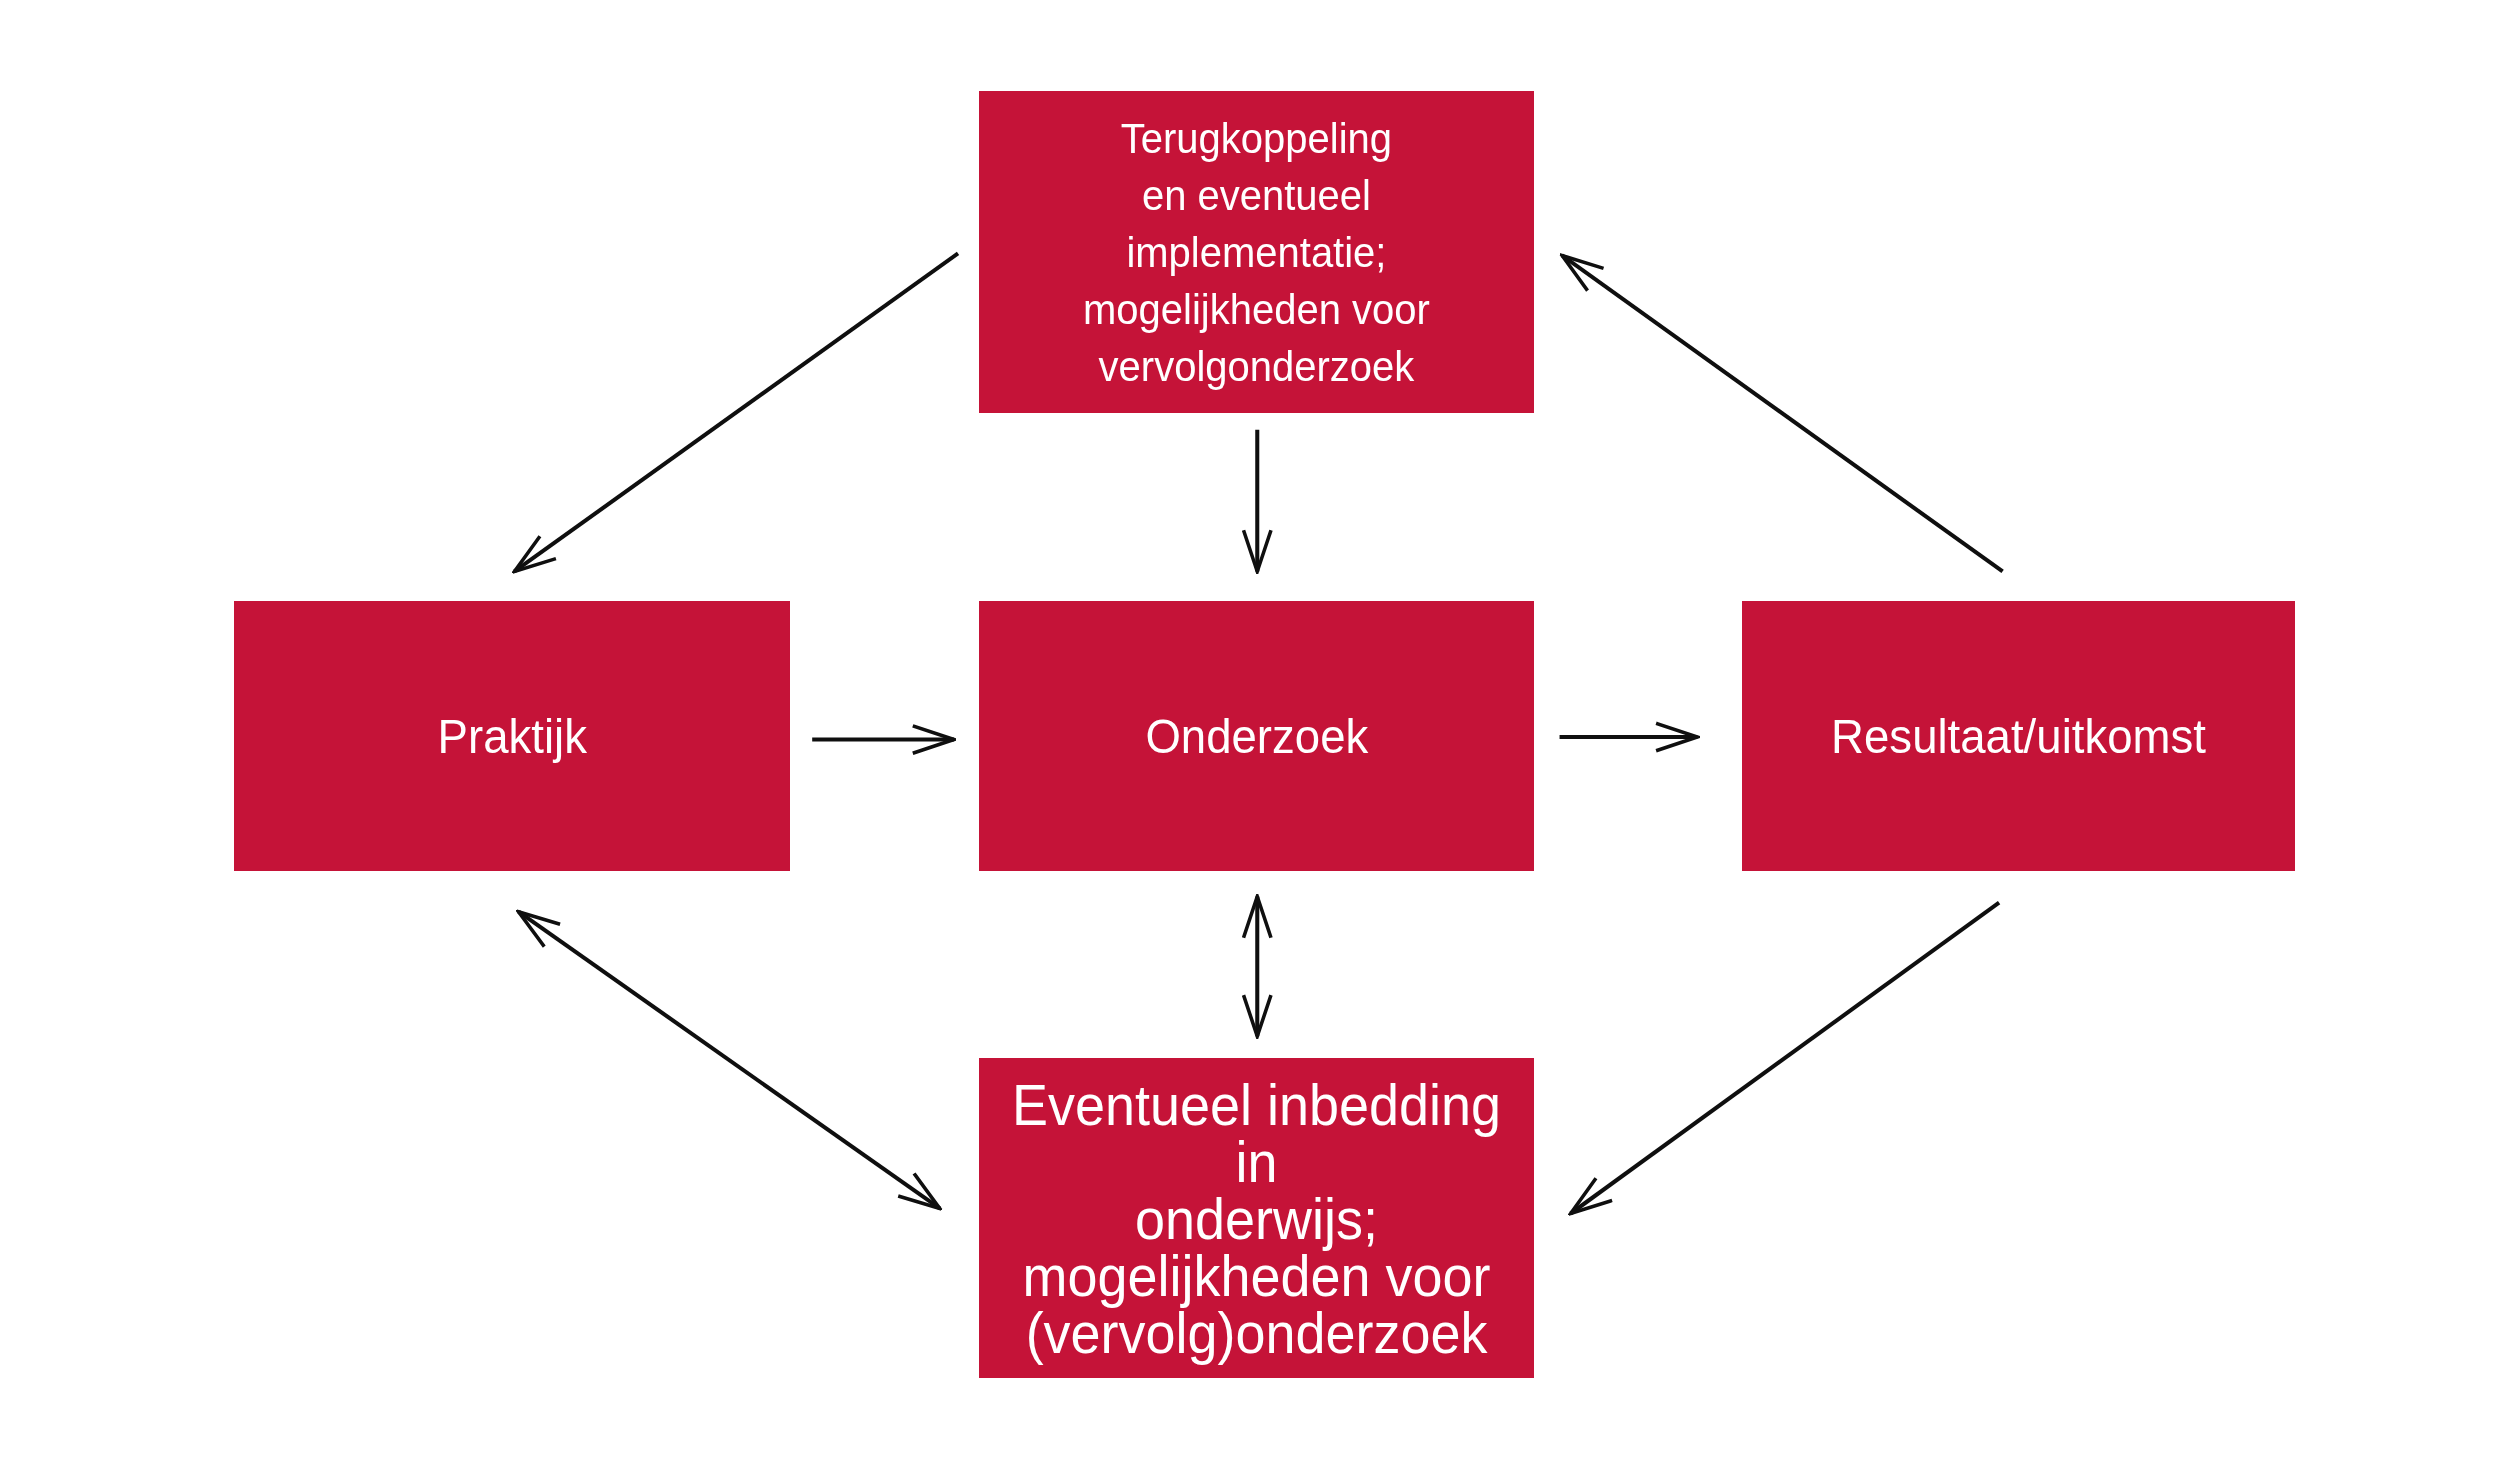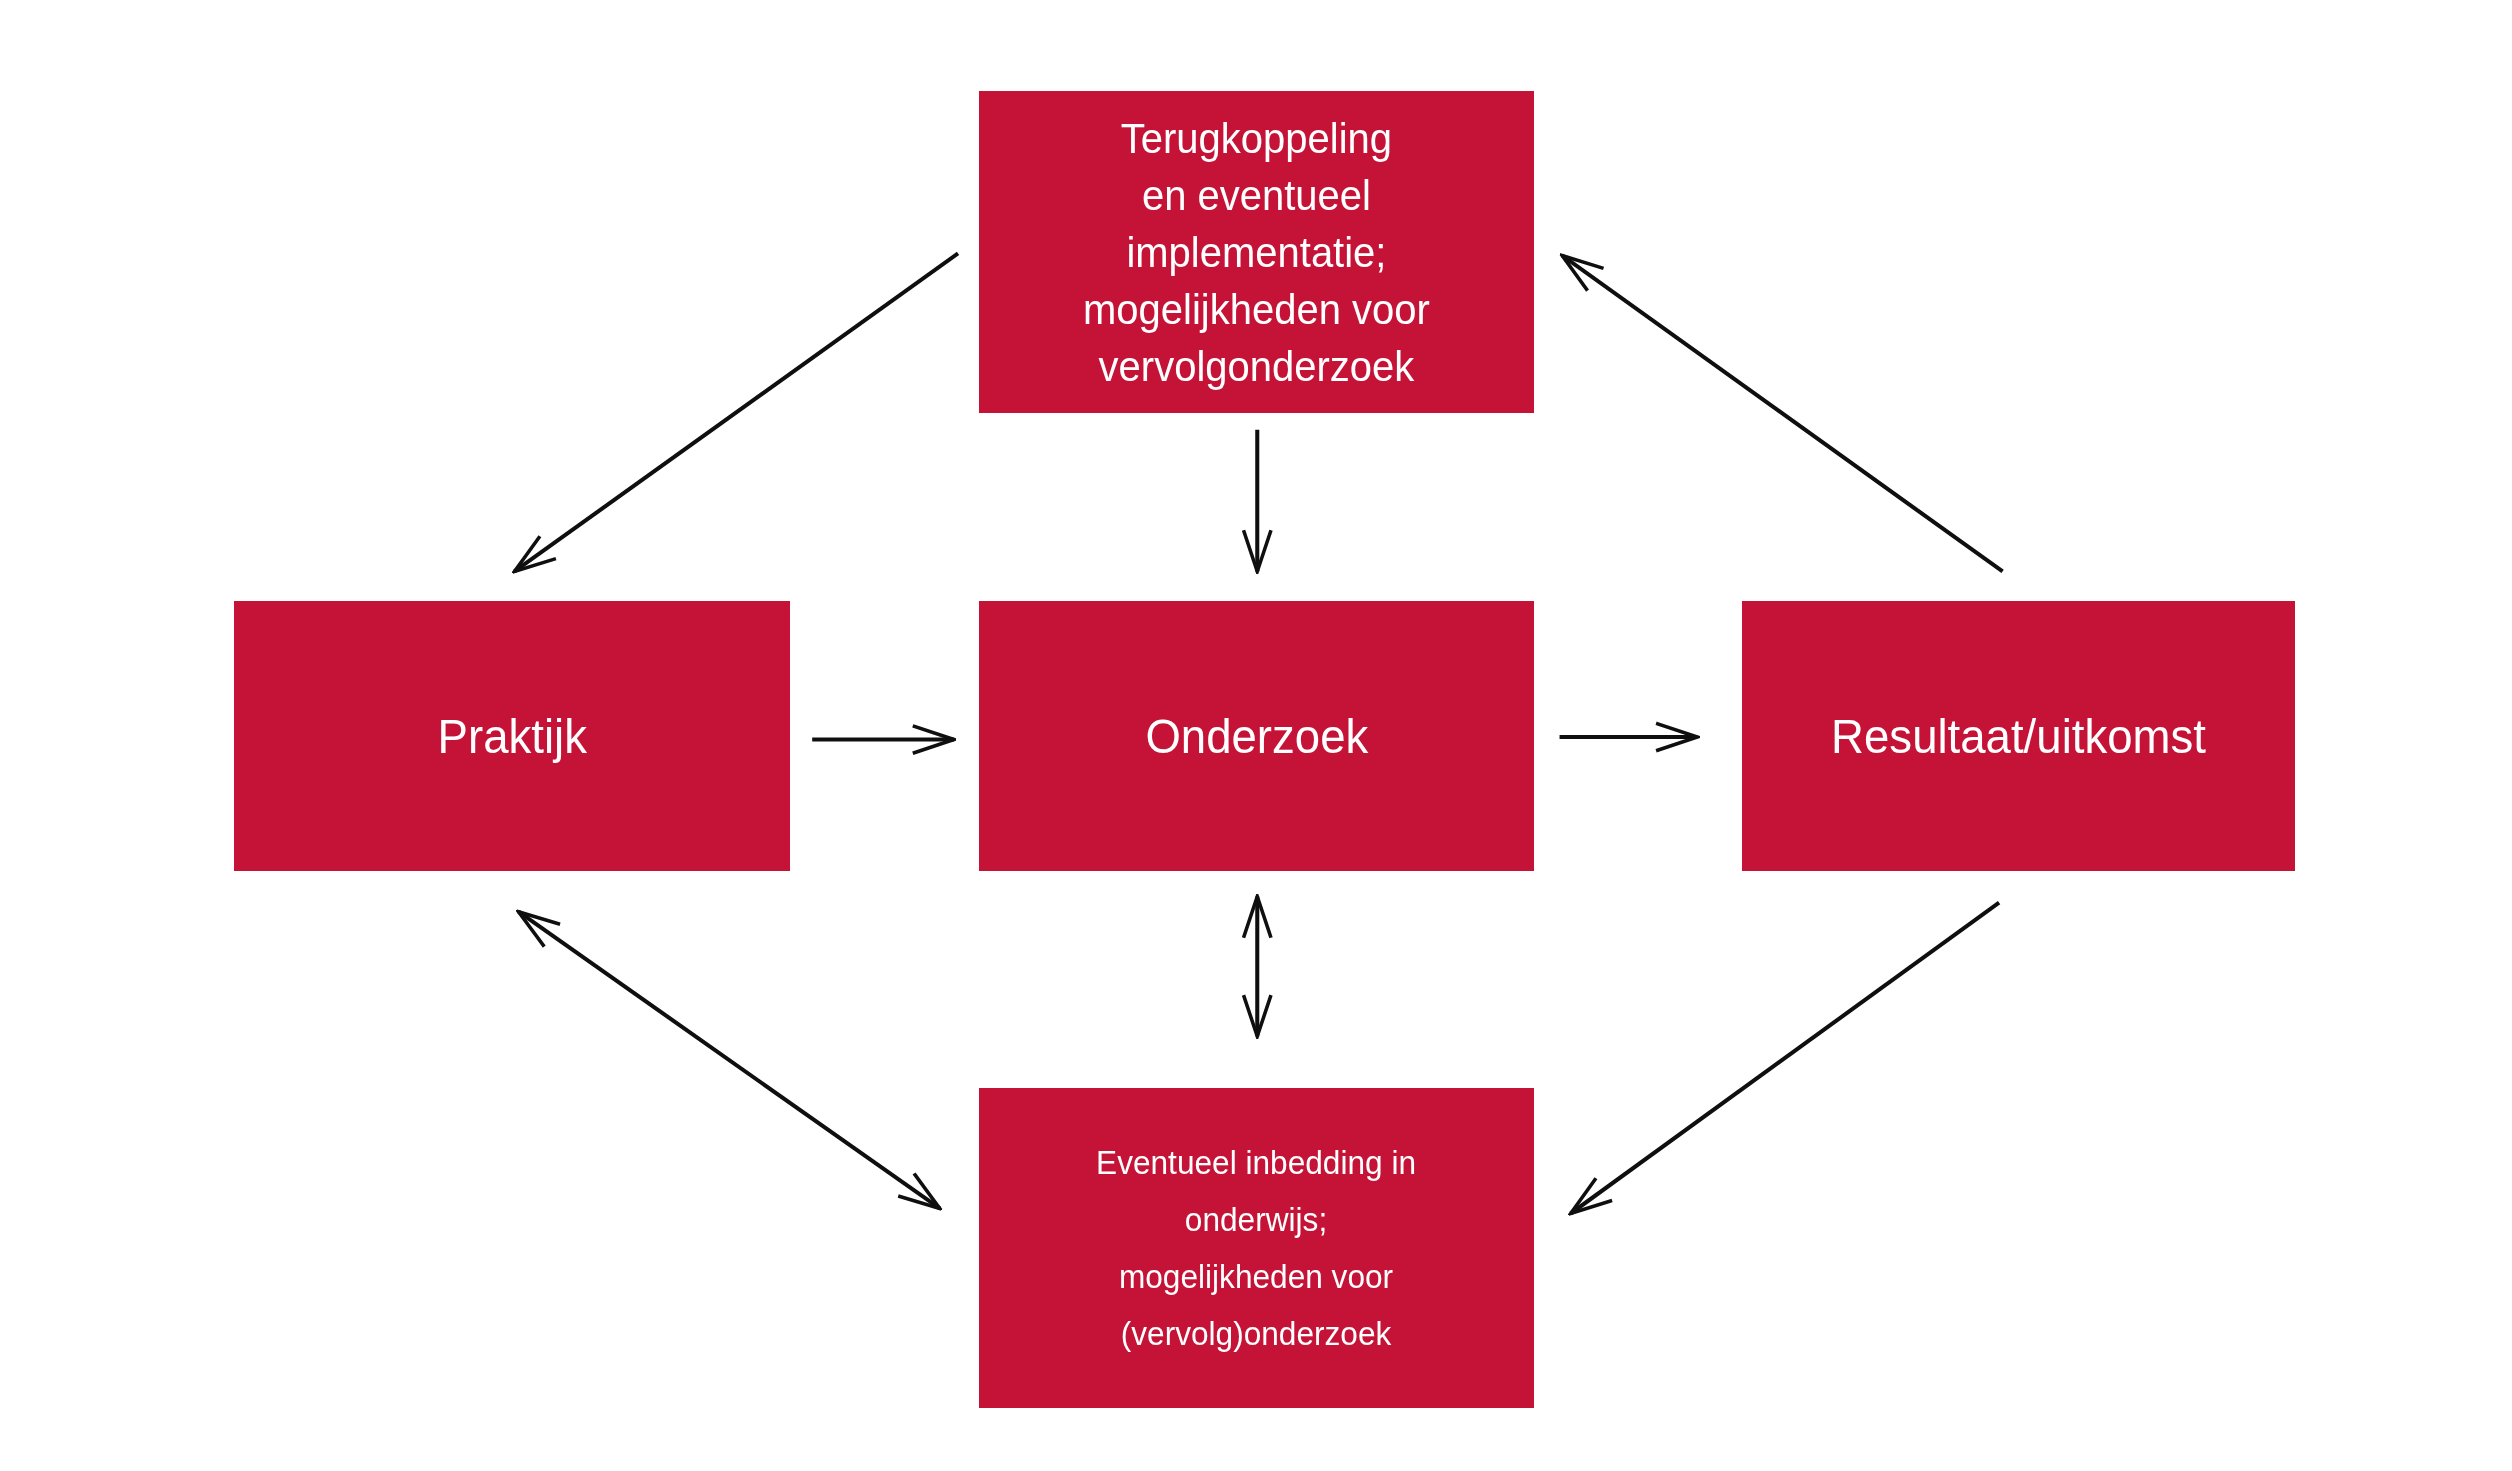--- a/index.html
+++ b/index.html
@@ -45,21 +45,21 @@
   }
   .box .label {
     white-space: pre-line;
     transform: scaleX(0.93);
     transform-origin: center;
   }
   .box-top    { left: 979px; top: 91px;  width: 555px; height: 322px; font-size: 43px; line-height: 57px; }
   .box-left   { left: 234px;  top: 601px; width: 556px; height: 270px; font-size: 49px; }
   .box-center { left: 979px; top: 601px; width: 555px; height: 270px; font-size: 49px; }
   .box-right  { left: 1723px; top: 601px; width: 553px; height: 270px; font-size: 49px; margin-left: 19px; }
-  .box-bottom { left: 979px; top: 1058px; width: 555px; height: 320px; font-size: 34px; line-height: 57px; margin-top: 30px; }
+  .box-bottom { left: 979px; top: 1058px; width: 555px; height: 320px; font-size: 58px; line-height: 57px; }
 </style>
 </head>
 <body>
 
 <div class="canvas">
 
   <svg class="arrows-layer" width="2512" height="1472" viewBox="0 0 4961 2906" xmlns="http://www.w3.org/2000/svg">
     <defs>
       <marker id="ah" viewBox="-90 -35 95 70" refX="0" refY="0" markerWidth="95" markerHeight="70" markerUnits="userSpaceOnUse" orient="auto-start-reverse">
         <path class="ah-path" d="M -78 -26 L 0 0 L -78 26" stroke-linecap="square"></path>

